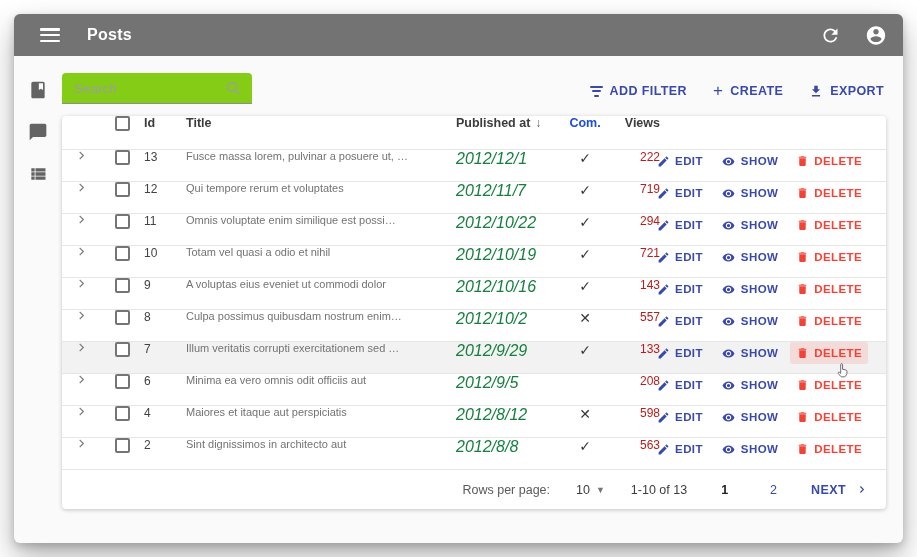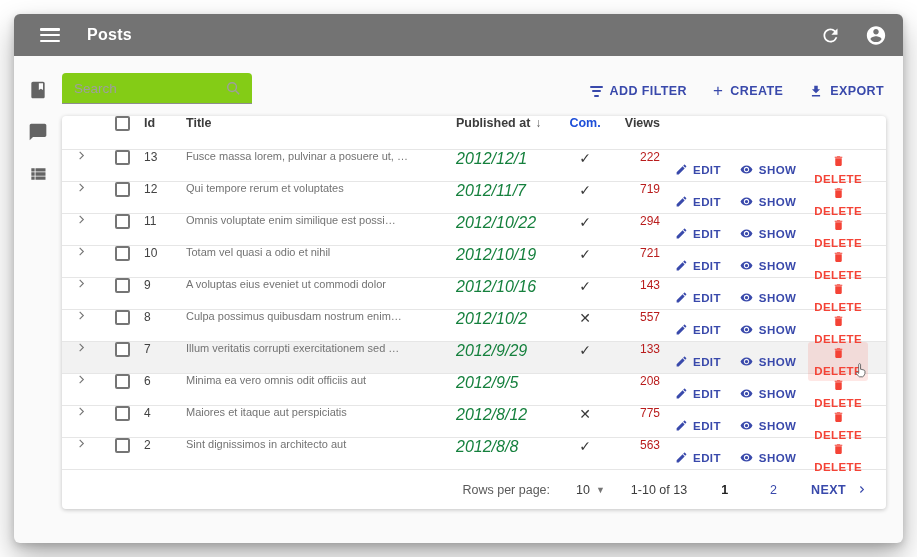--- a/index.html
+++ b/index.html
@@ -50,21 +50,21 @@
   .c-com    { width:58px; display:flex; justify-content:center; font-size:14px; color:#383838; }
   .c-views  { width:52px; font-size:12px; color:#b91c1c; text-align:right; padding-right:6px; }
   .c-act    { width:220px; display:flex; justify-content:flex-end; align-items:center; gap:6px; padding-right:18px; }
   .thead .c-id,.thead .c-title,.thead .c-pub,.thead .c-views { font-size:12.5px; font-weight:bold; color:#3c3c3c; font-style:normal; }
   .thead .c-com { font-size:12.5px; font-weight:bold; color:#1d4ed8; }
   .sort-arrow { font-size:12px; color:#616161; margin-left:5px; font-weight:normal; }
   .checkbox { width:15px; height:15px; border:2px solid #757575; border-radius:2px; background:#fff; cursor:pointer; }
   .abtn { position:relative; display:flex; align-items:center; gap:5px; border:none; background:none;
     font-family:inherit; font-size:11.5px; font-weight:bold; letter-spacing:.4px;
     color:#3949ab; cursor:pointer; padding:4px 6px; border-radius:3px; }
-  .abtn.delete { color:#f44336;flex-direction:column; }
+  .abtn.delete { color:#f44336; }
   .abtn.delete.hovered-btn { background:rgba(244,67,54,.13); }
   .cursor-hand { position:absolute; left:46px; top:20px; }
   
   .pagination { height:39px; display:flex; align-items:center; justify-content:flex-end;
     gap:26px; padding-right:20px; font-size:12.5px; color:#5a5a5a;margin-left:12px; }
   .rpp-value { display:flex; align-items:center; gap:6px; cursor:pointer; color:#3c3c3c; }
   .rpp-caret { font-size:9px; color:#757575; }
   .page-range { color:#3c3c3c; }
   .page-btn { border:none; background:none; font-family:inherit; font-size:12.5px; cursor:pointer; padding:4px 8px; }
   .page-current { color:#212121; font-weight:bold; }
@@ -463,21 +463,21 @@
                   <path d="M8 4l8 8-8 8" fill="none" stroke="#757575" stroke-width="2.4"></path>
                 </svg>
     </div>
     <div class="c-check">
                 <span class="checkbox"></span>
               </div>
     <div class="c-id">4</div>
     <div class="c-title">Maiores et itaque aut perspiciatis</div>
     <div class="c-pub">2012/8/12</div>
     <div class="c-com">✕</div>
-    <div class="c-views">775</div>
+    <div class="c-views">598</div>
     <div class="c-act">
       <button class="abtn">
         <svg width="13" height="13" viewBox="0 0 24 24">
                     <path fill="#3949ab" d="M3 17.25V21h3.75L17.8 9.94l-3.75-3.75L3 17.25zM20.7 7.04c.39-.39.39-1.02 0-1.41l-2.34-2.34c-.39-.39-1.02-.39-1.41 0l-1.83 1.83 3.75 3.75 1.83-1.83z"></path>
                   </svg>
         <span>EDIT</span>
       </button>
       <button class="abtn">
         <svg width="15" height="13" viewBox="0 0 24 24">
                     <path fill="#3949ab" d="M12 4.5C7 4.5 2.73 7.61 1 12c1.73 4.39 6 7.5 11 7.5s9.27-3.11 11-7.5c-1.73-4.39-6-7.5-11-7.5zM12 17c-2.76 0-5-2.24-5-5s2.24-5 5-5 5 2.24 5 5-2.24 5-5 5zm0-8c-1.66 0-3 1.34-3 3s1.34 3 3 3 3-1.34 3-3-1.34-3-3-3z"></path>

